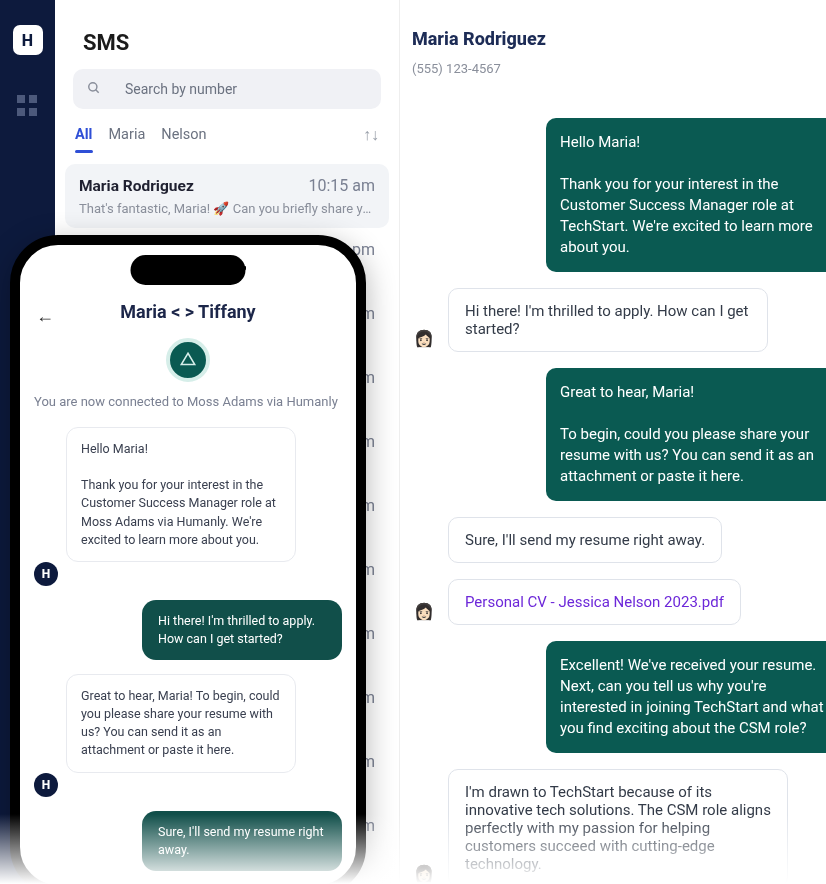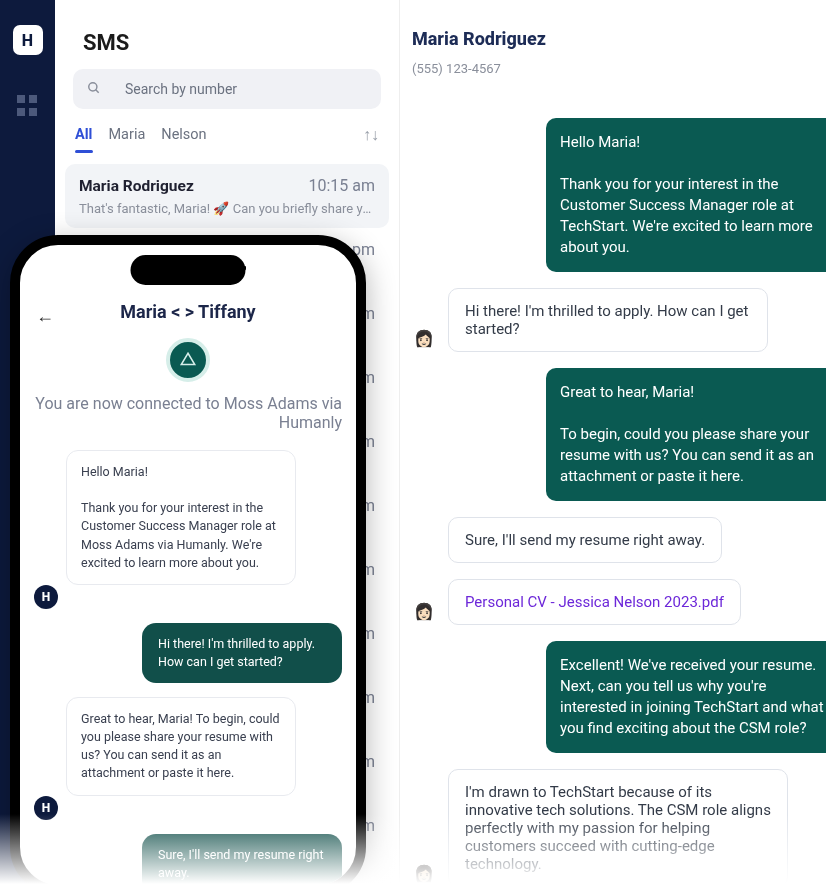--- a/index.html
+++ b/index.html
@@ -117,21 +117,21 @@
   .chat-head .title { font-size: 18px; font-weight:700; color:#1c2649;}
   
   .chat-body { padding: 6px 14px 0 14px; font-size:13px; color:#414650; height: 560px; overflow:hidden;}
   .ts-center { text-align:center; font-size:12px; color:#8a8f9b; margin: 10px 0 14px;}
   .brand-circle {
     width:44px; height:44px; border-radius:50%; margin: 0 auto 12px;
     background:#0a5a52; border:4px solid #d6eee9;
     display:flex; align-items:center; justify-content:center; color:#d6eee9;
     font-weight:700;
   }
-  .connect-note { text-align:right; font-size:16px; color:#7a8092; margin-bottom:18px;}
+  .connect-note { text-align:left; font-size:13px; color:#7a8092; margin-bottom:18px;}
   
   .pmsg-wrap-in { display:flex; align-items:flex-end; gap:8px; margin-bottom:14px;}
   .pavatar {
     width:24px; height:24px; border-radius:50%; background:#0d1a3d; color:#fff;
     display:flex;align-items:center;justify-content:center; font-size:12px; font-weight:800;
   }
   .pmsg-in { background:#fff; border:1px solid #e8eaef; border-radius:12px; padding:12px 14px; font-size:12.5px; color:#3a4050; max-width:230px; line-height:1.45;}
   .pmsg-out {
     margin-left:auto; background:#114f4a; color:#fff; border-radius:14px; padding:12px 16px;
     font-size:12.5px; max-width:200px; line-height:1.45; margin-bottom:14px;

